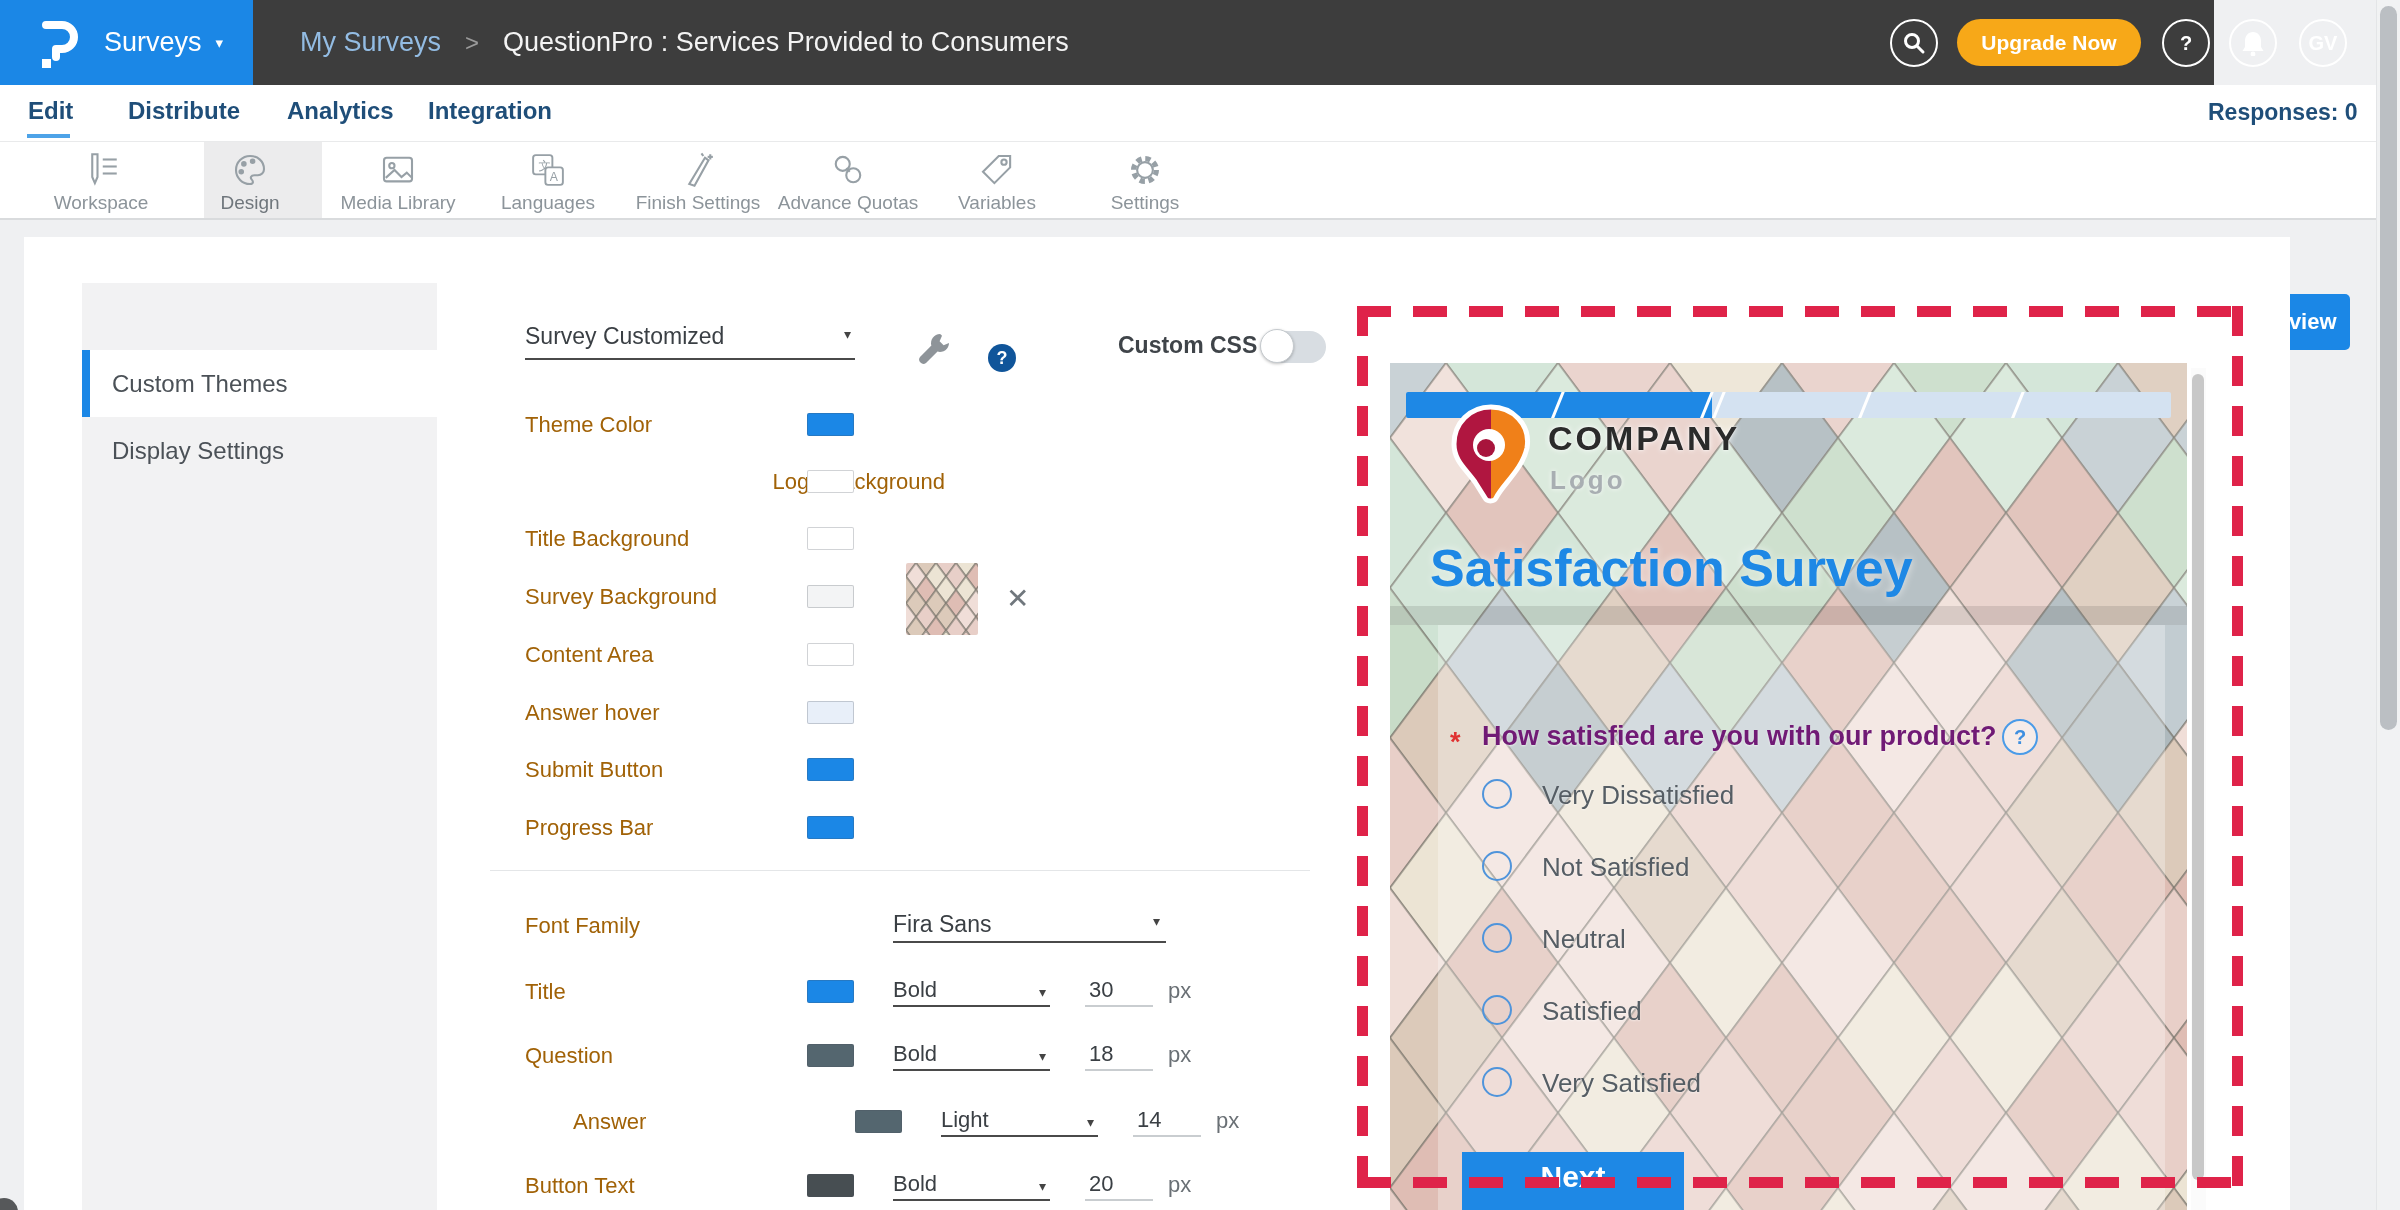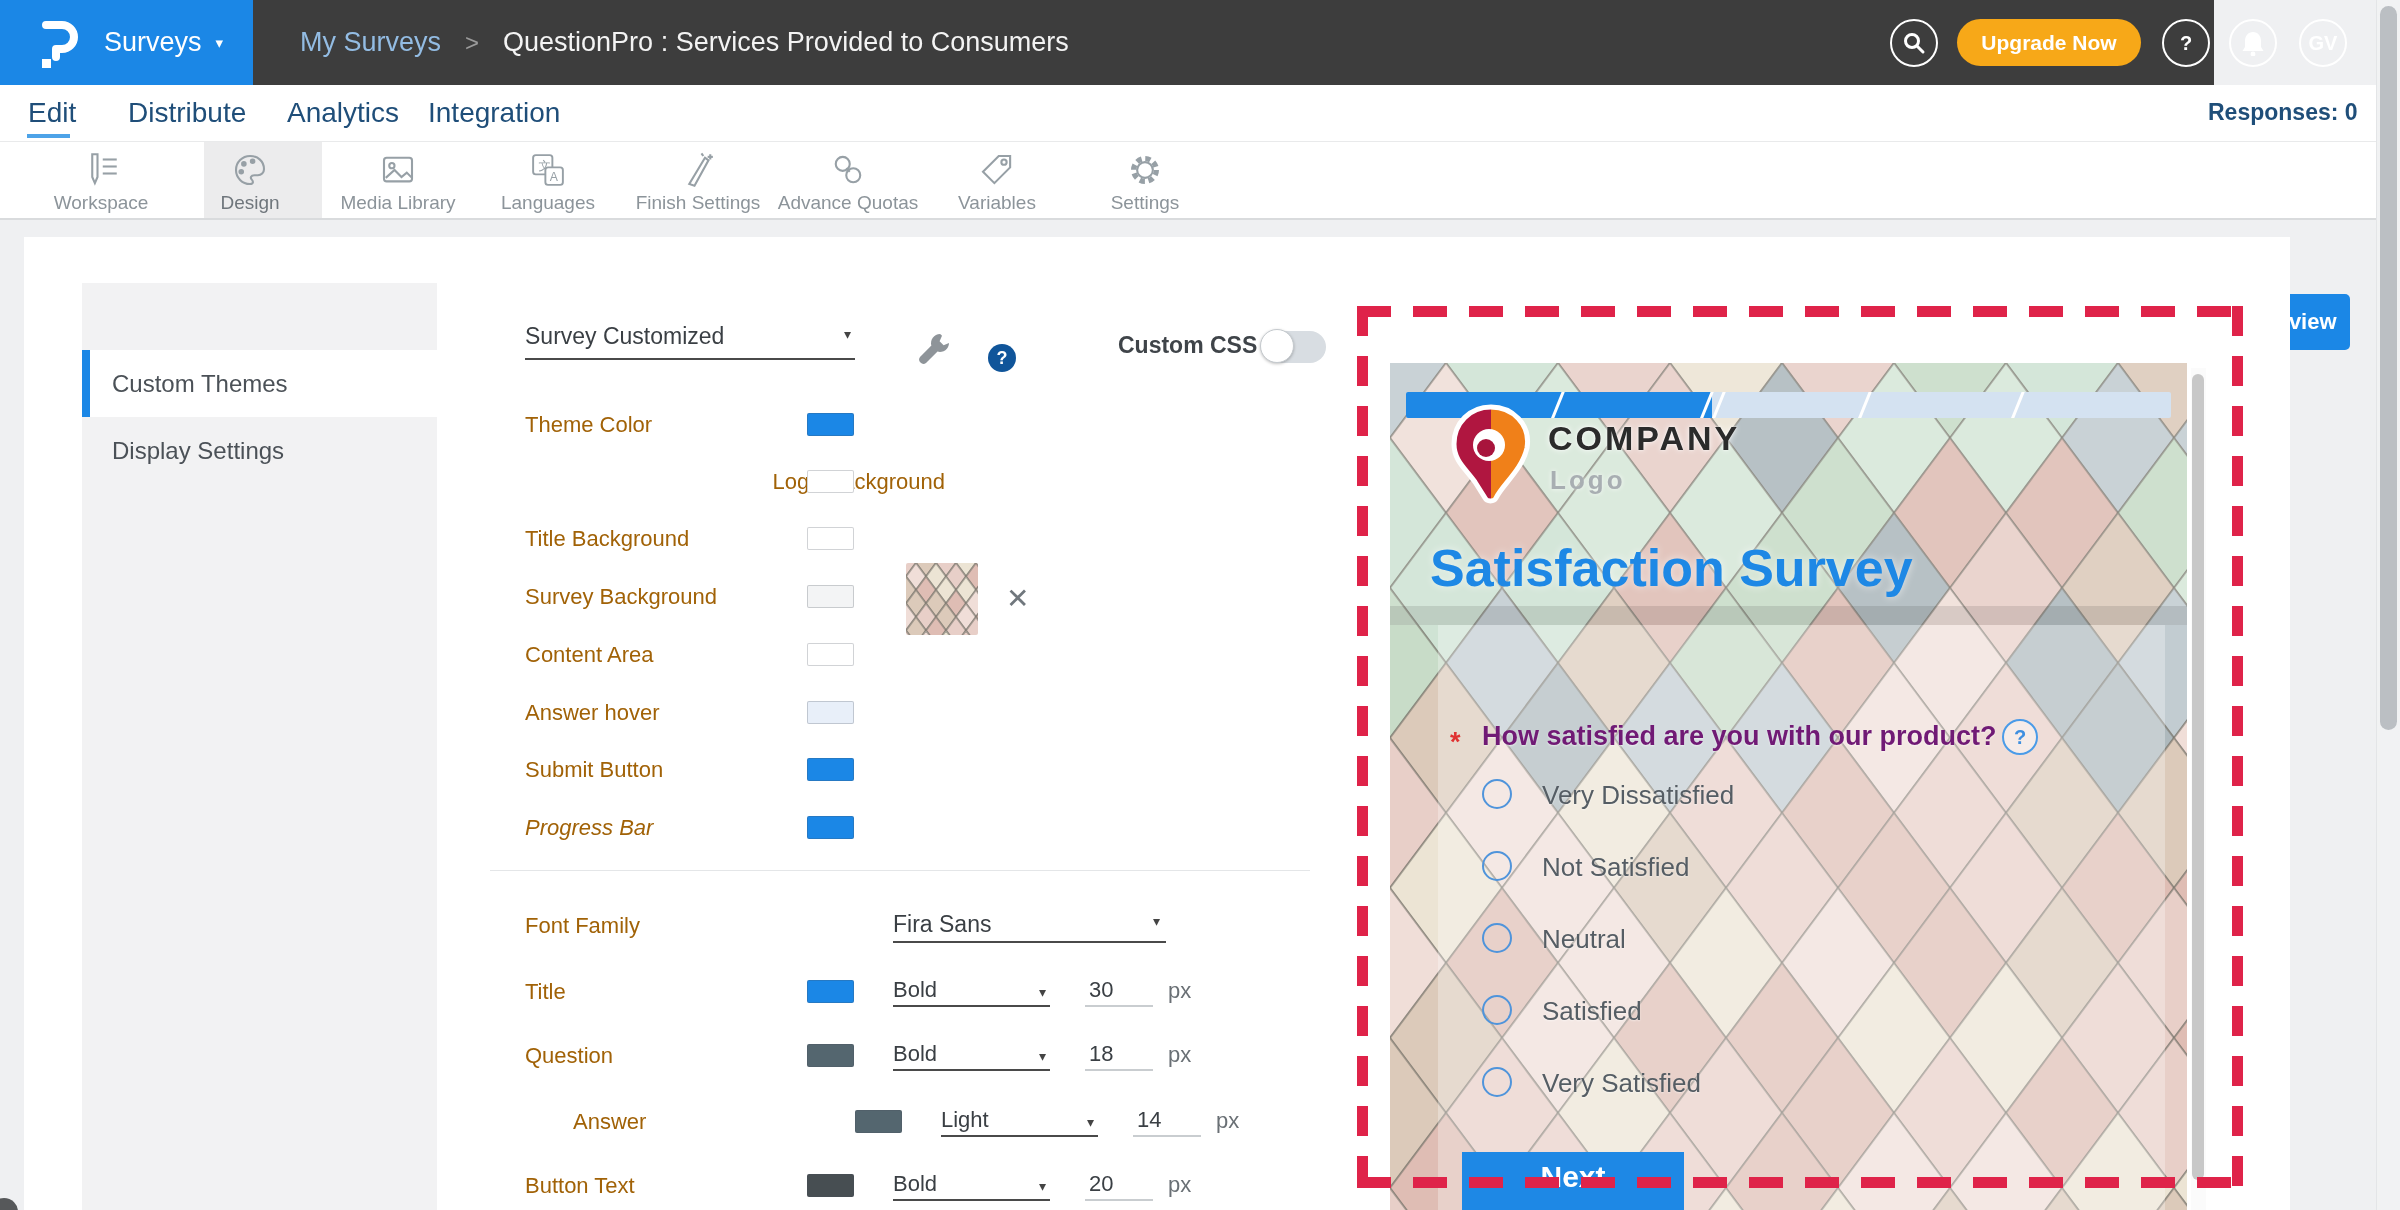--- a/index.html
+++ b/index.html
@@ -16,21 +16,21 @@
   .crumb-link{color:#93BCE3;font-size:27px;}
   .crumb-sep{color:#9B9B9B;font-size:24px;}
   .crumb-title{color:#F3F3F3;font-size:27px;}
   .hcirc{width:48px;height:48px;border:2px solid #fff;border-radius:50%;box-sizing:border-box;
          display:flex;align-items:center;justify-content:center;color:#fff;font-weight:bold;font-size:20px;top:19px;}
   #upgrade{left:1957px;top:19px;width:184px;height:47px;background:#F7A818;border-radius:24px;color:#fff;
            font-size:21px;font-weight:bold;display:flex;align-items:center;justify-content:center;}
 
   
   #tabbar{left:0;top:85px;width:2400px;height:57px;background:#fff;border-bottom:1px solid #E9EAEB;box-sizing:border-box;}
-  .tab{top:12px;font-size:28px;color:#1F4E79;font-weight:400;}
+  .tab{top:12px;font-size:24px;color:#1F4E79;font-weight:700;}
   #tab-underline{left:27px;top:49px;width:43px;height:4px;background:#4DA3E8;}
   #responses{left:2208px;top:14px;font-size:23px;color:#1F4E79;font-weight:600;}
 
   
   #toolbar{left:0;top:142px;width:2400px;height:78px;background:#fff;border-bottom:2px solid #D9DBDD;box-sizing:border-box;}
   .tool{top:0;width:150px;height:76px;text-align:center;}
   .tool .ticon{margin-top:7px;height:42px;}
   .tool .tlabel{font-size:19px;color:#8C949A;margin-top:1px;}
   #tool-active-bg{left:204px;top:0;width:118px;height:76px;background:#ECECED;}
   #urlbox{left:1718px;top:152px;width:468px;height:56px;border:1px solid #CDD2D6;border-radius:5px;background:#fff;box-sizing:border-box;display:flex;}
@@ -308,21 +308,21 @@
     <span class="swatch" style="background: rgb(255, 255, 255);"></span>
   </div>
   <div class="crow" style="top:697px;">
     <span class="plabel">Answer hover</span>
     <span class="swatch" style="background: rgb(232, 239, 249);"></span>
   </div>
   <div class="crow" style="top:754px;">
     <span class="plabel">Submit Button</span>
     <span class="swatch" style="background: rgb(27, 135, 230);"></span>
   </div>
-  <div class="crow" style="top:812px;font-style:italic;">
+  <div class="crow" style="top:812px;">
     <span class="plabel">Progress Bar</span>
     <span class="swatch" style="background: rgb(27, 135, 230);"></span>
   </div>
 
   <div class="abs" style="left:906px;top:563px;width:72px;height:72px;border-radius:2px;overflow:hidden;">
     <svg id="thumbsvg" width="72" height="72" viewBox="0 0 72 72">
         <polygon points="-10,-27 0,-13.5 -10,0 -20,-13.5" fill="#E8CFC8" stroke="rgba(118,115,105,0.55)" stroke-width="2"></polygon>
         <polygon points="10,-27 20,-13.5 10,0 0,-13.5" fill="#E8CFC8" stroke="rgba(118,115,105,0.55)" stroke-width="2"></polygon>
         <polygon points="30,-27 40,-13.5 30,0 20,-13.5" fill="#E8CFC8" stroke="rgba(118,115,105,0.55)" stroke-width="2"></polygon>
         <polygon points="50,-27 60,-13.5 50,0 40,-13.5" fill="#E8CFC8" stroke="rgba(118,115,105,0.55)" stroke-width="2"></polygon>

